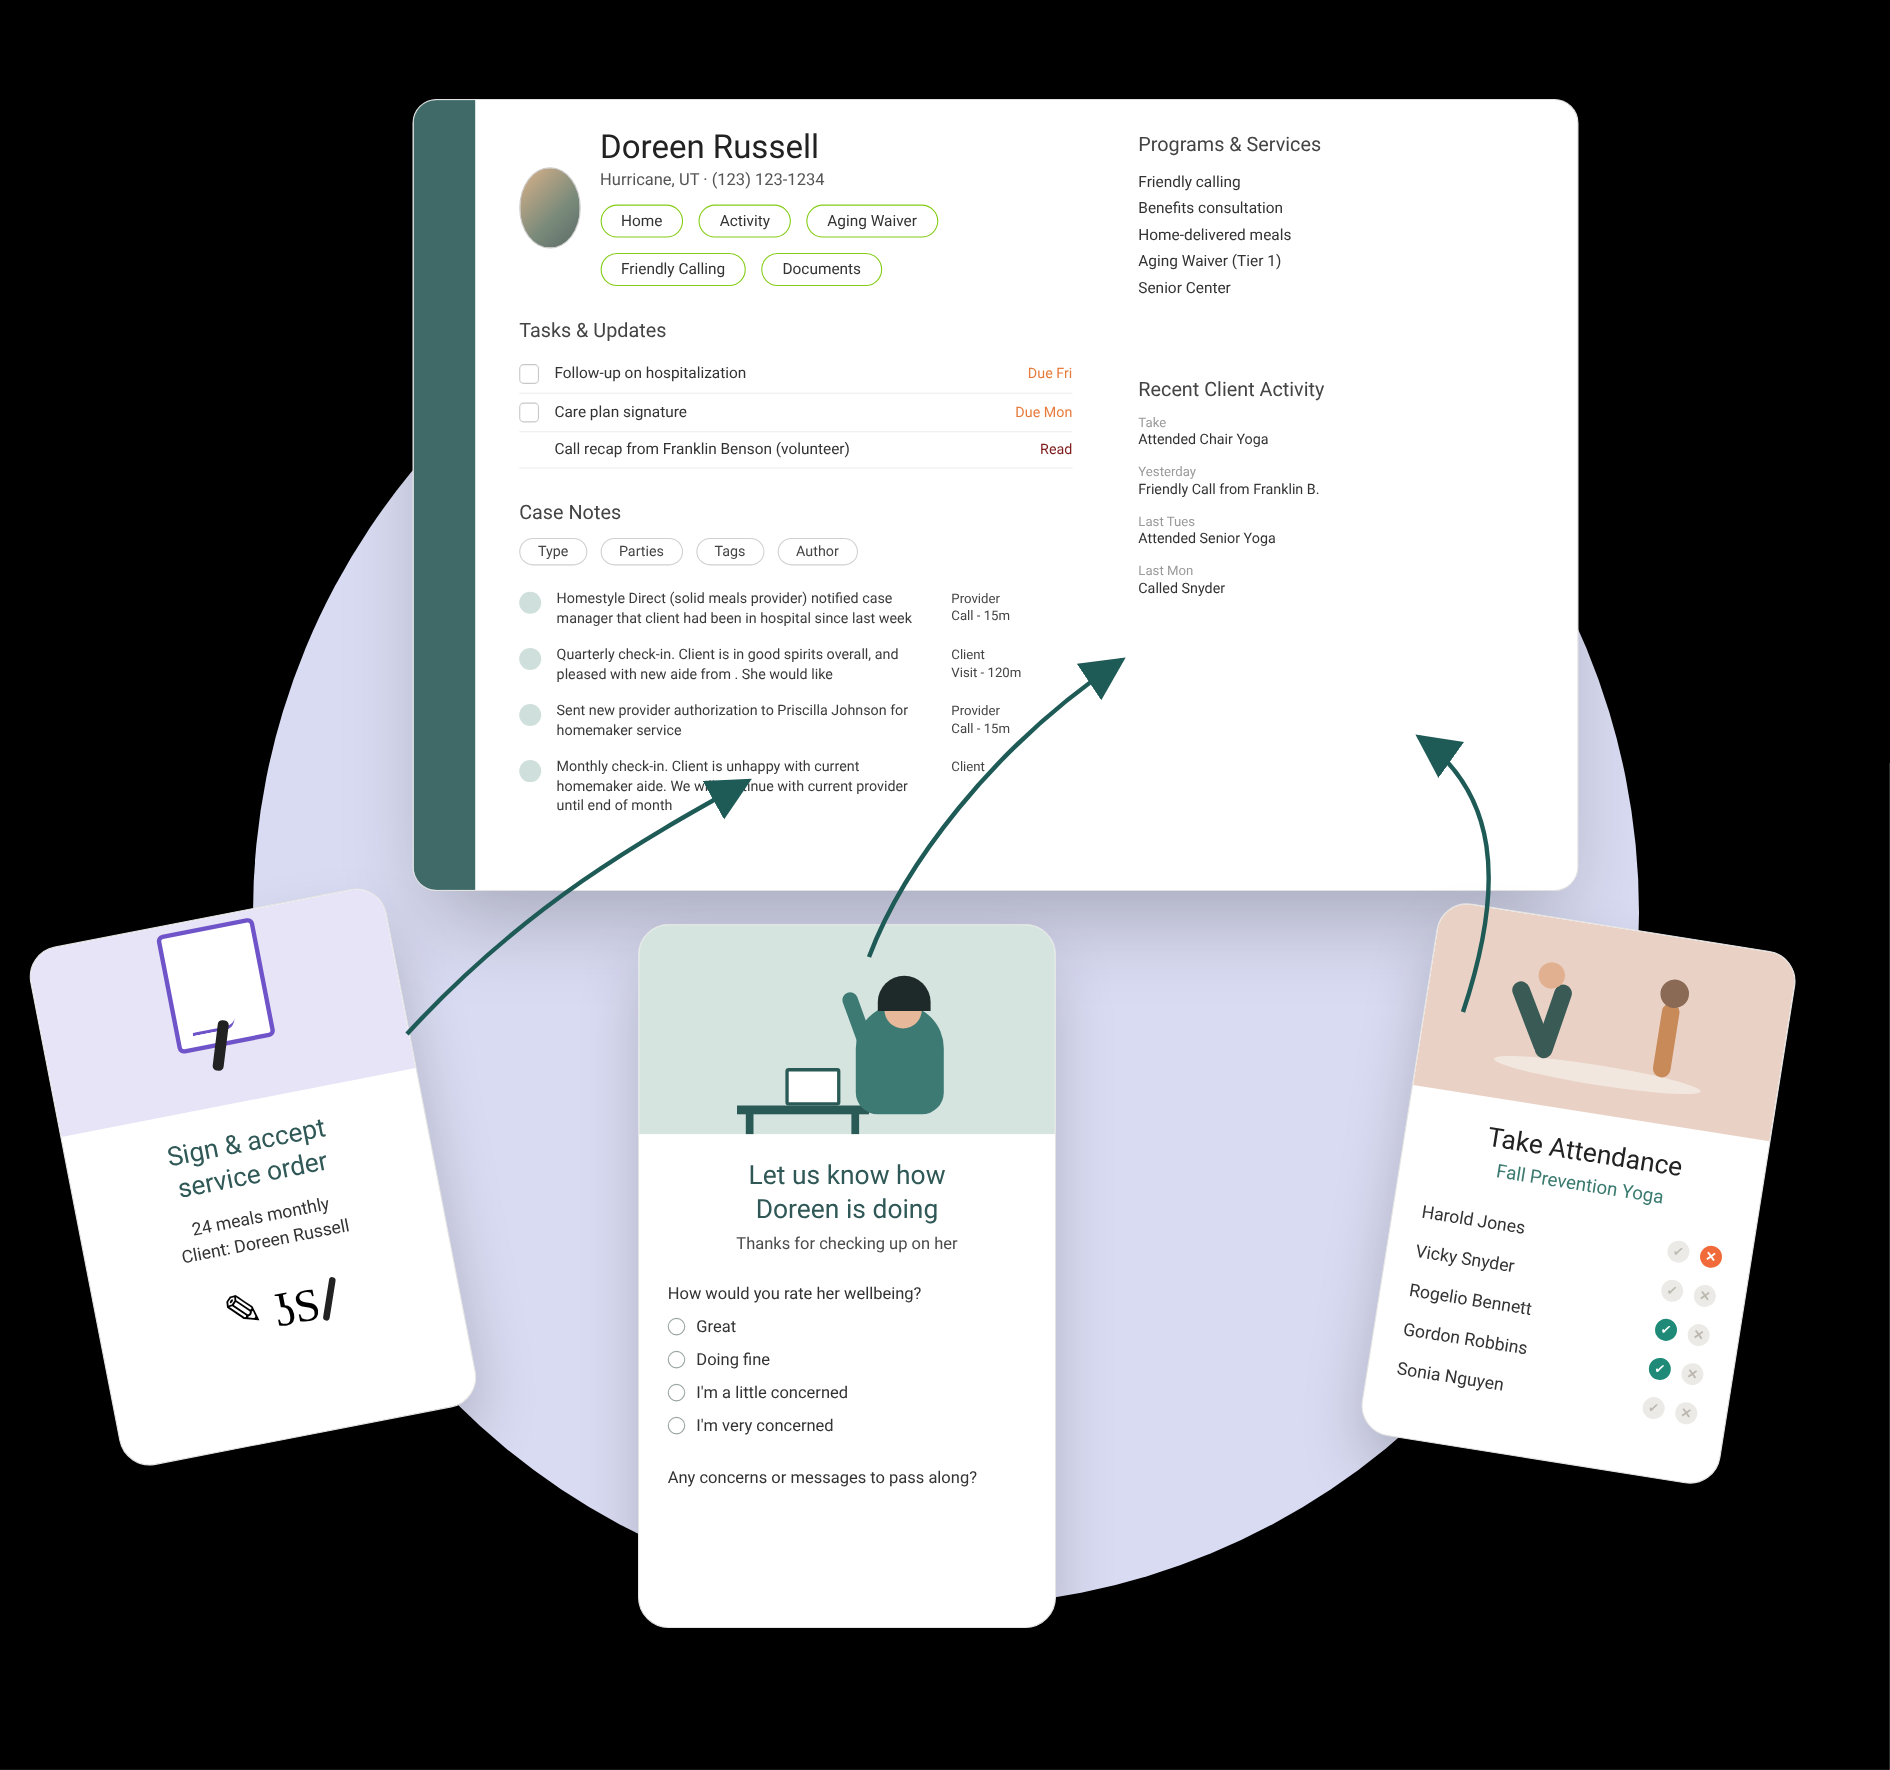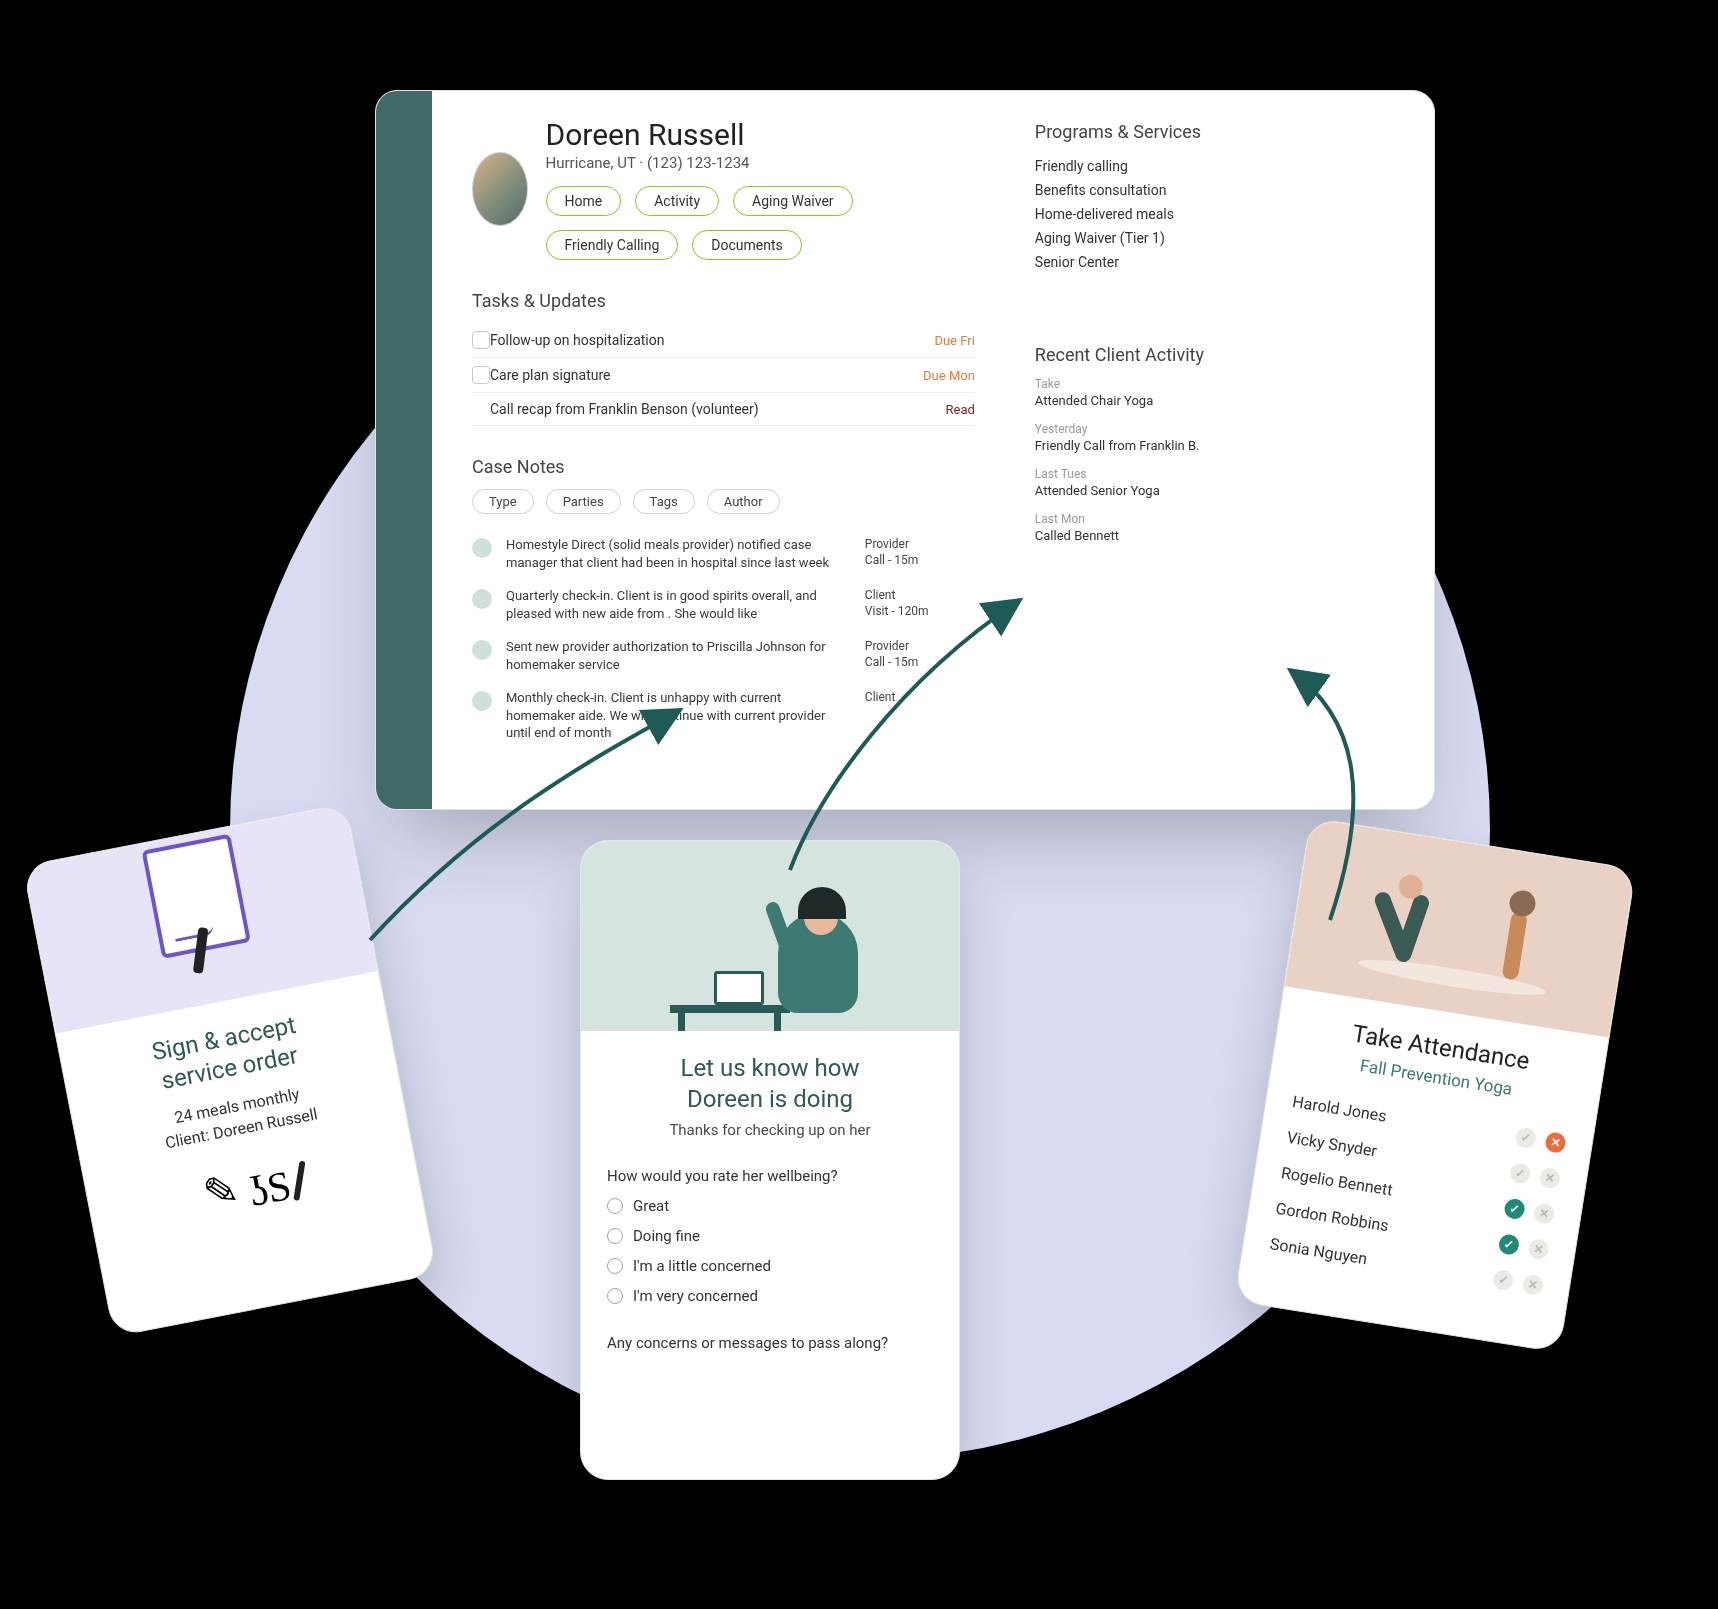--- a/index.html
+++ b/index.html
@@ -39,21 +39,21 @@
   .dash-main { flex:1.4; min-width:0; }
   .dash-side { flex:1; min-width:0; }
 
   .profile-row { display:flex; align-items:center; gap:18px; margin-bottom:10px;}
   .avatar { width:74px;height:74px;border-radius:50%;background:linear-gradient(135deg,#d9b28a 0%,#7a8a7a 60%,#5a6a67 100%); border:1px solid #ccc;}
   .client-name { font-size:30px; color:#222; font-weight:400;}
   .client-sub { font-size:15px; color:#555; margin-top:2px;}
   .tabs { display:flex; gap:14px; margin-top:14px; flex-wrap:wrap;}
   .tab { border:1px solid #84cc16; border-radius:999px; padding:6px 18px; font-size:14px; color:#333; background:#fff; cursor:pointer;}
   .section-h { font-size:18px; color:#444; margin-top:30px; margin-bottom:12px;}
-  .task-row { display:flex; align-items:center; gap:0; padding:8px 0; border-bottom:1px solid #eee; font-size:14px; color:#333;}
+  .task-row { display:flex; align-items:center; gap:14px; padding:8px 0; border-bottom:1px solid #eee; font-size:14px; color:#333;}
   .task-row .chk { width:18px;height:18px;border:1px solid #c8c8c8;border-radius:4px; }
   .task-row .label { flex:1; }
   .task-row .due-orange { color:#e77b3b; font-size:13px;}
   .task-row .due-blue { color:#7f1d1d; font-size:13px;}
   .filters { display:flex; gap:12px; margin-top:8px; margin-bottom:14px;}
   .filter { border:1px solid #d0d0d0; border-radius:999px; padding:4px 16px; font-size:13px; color:#444; background:#fff; cursor:pointer;}
   .note-row { display:flex; gap:14px; padding:8px 0; font-size:13px; color:#3a3a3a;}
   .dot { width:20px;height:20px;border-radius:50%;background:#cfe0dc; flex:0 0 20px; margin-top:2px;}
   .note-text { flex:1; line-height:1.35; min-width:0;}
   .note-meta { width:110px; color:#444; font-size:12px; line-height:1.35;}
@@ -229,21 +229,21 @@
         <div class="recent-block">
           <div class="recent-label">Yesterday</div>
           <div class="recent-text">Friendly Call from Franklin B.</div>
         </div>
         <div class="recent-block">
           <div class="recent-label">Last Tues</div>
           <div class="recent-text">Attended Senior Yoga</div>
         </div>
         <div class="recent-block">
           <div class="recent-label">Last Mon</div>
-          <div class="recent-text">Called Bennett</div>
+          <div class="recent-text">Called Snyder</div>
         </div>
       </div>
     </div>
   </div>
 
   <div class="mcard card-sign">
     <div class="sign-hero">
       <div>
           <div class="sign-doc"></div>
           <div class="sign-pen"></div>

